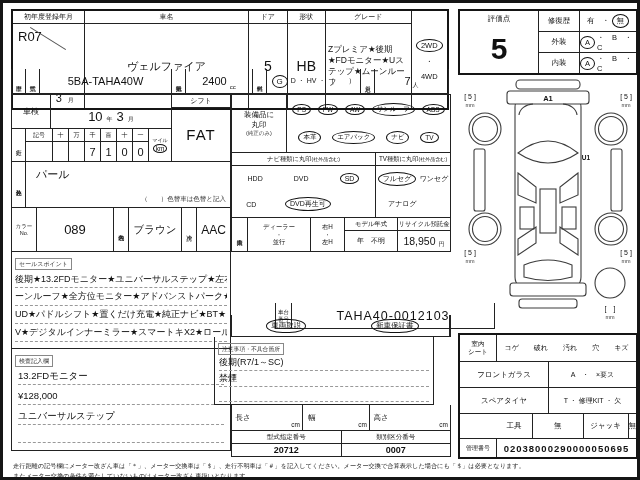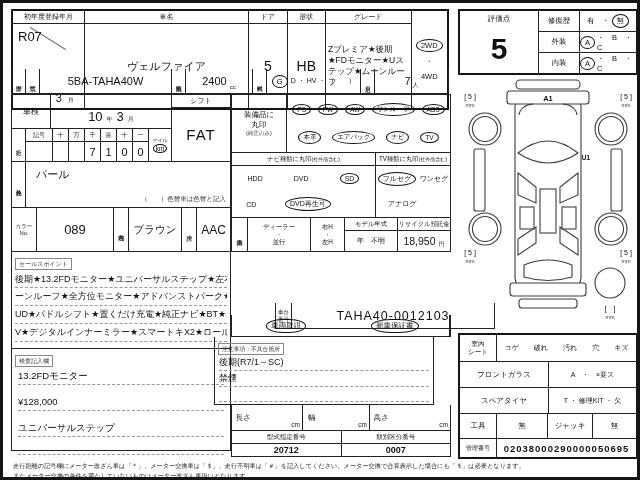--- a/index.html
+++ b/index.html
@@ -156,21 +156,21 @@
     <span class="chip">セールスポイント</span>
     <div class="dash" style="margin:1px 3px 0;height:16px;font-size:9px;line-height:16px;white-space:nowrap;overflow:hidden;">後期★13.2FDモニター★ユニバーサルステップ★左右独立ム</div>
     <div class="dash" style="margin:0 3px;height:17px;font-size:9px;line-height:17px;white-space:nowrap;overflow:hidden;">ーンルーフ★全方位モニター★アドバンストパーク★HDMI★H</div>
     <div class="dash" style="margin:0 3px;height:17px;font-size:9px;line-height:17px;white-space:nowrap;overflow:hidden;">UD★パドルシフト★置くだけ充電★純正ナビ★BT★フルセグT</div>
     <div class="dash" style="margin:0 3px;height:17px;font-size:9px;line-height:17px;white-space:nowrap;overflow:hidden;">V★デジタルインナーミラー★スマートキX2★ロールシェード★</div>
   </div>
 
   <div class="r b" style="left:8px;top:346px;width:220px;height:102px;border-top:none;">
     <span class="chip">検査記入欄</span>
     <div class="dash" style="margin:1px 6px 0;height:16px;font-size:9.5px;line-height:16px;">13.2FDモニター</div>
-    <div class="dash" style="margin:8px 6px;height:17px;font-size:9.5px;line-height:17px;">¥128,000</div>
+    <div class="dash" style="margin:2px 6px;height:17px;font-size:9.5px;line-height:17px;">¥128,000</div>
     <div class="dash" style="margin:0 6px;height:17px;font-size:9.5px;line-height:17px;">ユニバーサルステップ</div>
     <div class="dash" style="margin:0 6px;height:17px;"></div>
   </div>
 
   <div class="r b flex" style="left:228px;top:91px;width:220px;height:59px;">
     <div class="col ctr brd-r" style="width:54px;text-align:center;">
       <span style="font-size:7.5px;">装備品に</span>
       <span style="font-size:7.5px;">丸印</span>
       <span style="font-size:5.5px;color:#333;">(純正のみ)</span>
     </div>
@@ -394,21 +394,21 @@
     </div>
     <div class="flex brd-b" style="height:25px;">
       <div class="cellv brd-r" style="width:88px;font-size:7.5px;">フロントガラス</div>
       <div class="cellv" style="flex:1;font-size:7px;">A　・　×要ス</div>
     </div>
     <div class="flex brd-b" style="height:25px;">
       <div class="cellv brd-r" style="width:88px;font-size:7.5px;">スペアタイヤ</div>
       <div class="cellv" style="flex:1;font-size:7px;">T ・ 修理KIT ・ 欠</div>
     </div>
     <div class="flex brd-b" style="height:24px;">
-      <div class="cellv brd-r" style="width:36px;font-size:7.5px;">工具</div>
+      <div class="cellv brd-r" style="width:36px;font-size:7.5px;margin-left:36px;">工具</div>
       <div class="cellv brd-r" style="width:50px;font-size:7.5px;">無</div>
       <div class="cellv brd-r" style="width:44px;font-size:7.5px;">ジャッキ</div>
       <div class="cellv" style="flex:1;font-size:7.5px;">無</div>
     </div>
     <div class="flex" style="flex:1;">
       <div class="cellv brd-r" style="width:36px;font-size:6px;">管理番号</div>
       <div class="cellv" style="flex:1;font-size:9.5px;letter-spacing:1px;font-weight:bold;">02038000290000050695</div>
     </div>
   </div>
 

